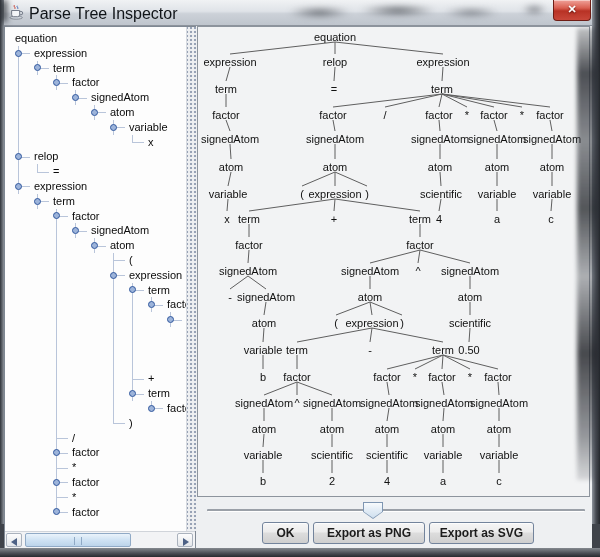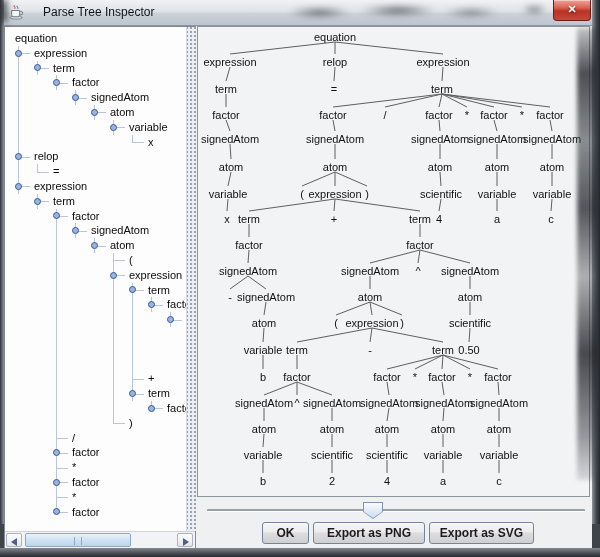--- a/index.html
+++ b/index.html
@@ -10,21 +10,21 @@
   
   .frame-edge{position:absolute;background:linear-gradient(180deg,#9aa0a8,#6e737b);}
   #frame-left{left:0;top:25;width:4px;height:524px;background:linear-gradient(90deg,#30343a,#8d939b);}
   #frame-right{left:592px;top:25;width:8px;height:524px;background:linear-gradient(90deg,#8d939b,#474b52,#23262b);}
   #frame-bottom{left:0;top:548px;width:600px;height:9px;background:linear-gradient(180deg,#84898f,#4c5057 55%,#26292e);}
 
   
   #titlebar{position:absolute;left:0;top:0;width:600px;height:25px;
     background:linear-gradient(180deg,#f0f2f4 0%,#dfe3e8 45%,#ccd1d8 55%,#bfc5cd 100%);
     border-bottom:1px solid #8d939c;}
-  #title-text{position:absolute;left:43px;top:5px;font-size:12px;color:#101418;}
+  #title-text{position:absolute;left:29px;top:5px;font-size:16px;color:#101418;}
   #app-icon{position:absolute;left:8px;top:4px;width:17px;height:17px;}
   #close-button{position:absolute;left:553px;top:0;width:36px;height:20px;
     background:linear-gradient(180deg,#f0a29a 0%,#d95f51 40%,#b83225 55%,#c8473a 100%);
     border:1px solid #6e1d15;border-top:none;border-radius:0 0 4px 4px;
     color:#fff;font-size:11px;font-weight:bold;text-align:center;line-height:19px;
     text-shadow:0 1px 2px #5f150f;box-shadow:inset 0 1px 0 rgba(255,255,255,.45);cursor:default;}
 
   
   .smudge{position:absolute;pointer-events:none;filter:blur(3px);}
   #smudge-title{left:288px;top:2px;width:262px;height:19px;

